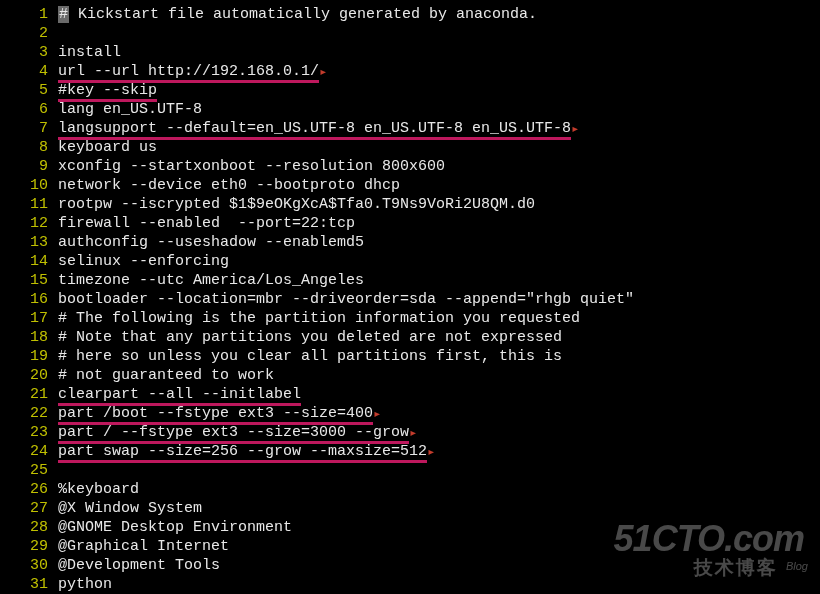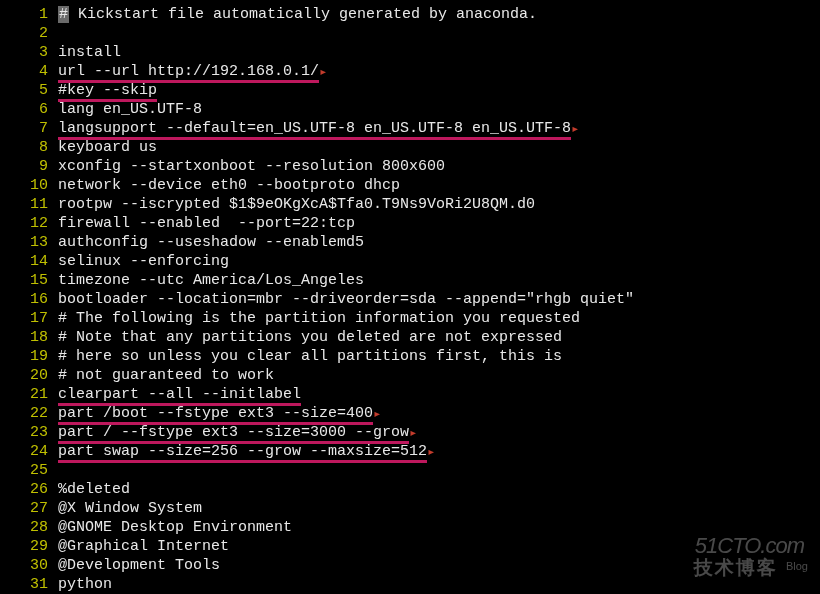--- a/index.html
+++ b/index.html
@@ -55,34 +55,35 @@
   .watermark {
     position: absolute;
     right: 16px;
     bottom: 14px;
     text-align: right;
     color: rgba(210,210,210,0.35);
     font-family: Arial, "Helvetica Neue", sans-serif;
     pointer-events: none;
   }
   .watermark .big {
-    font-size: 22px;
-    font-weight: 400;
+    font-size: 36px;
+    font-weight: 700;
     font-style: italic;
     letter-spacing: -1px;
     line-height: 1;
   }
   .watermark .small {
     font-size: 19px;
     font-weight: 700;
     letter-spacing: 2px;
     line-height: 1.2;
   }
   .watermark .blog {
     font-size: 11px;
+    font-style: italic;
     color: rgba(210,210,210,0.35);
     position: relative;
     top: -4px;
     left: 4px;
     margin-top: 40px;
   }
 </style>
 </head>
 <body>
 
@@ -106,21 +107,21 @@
       <div class="row"><span class="gutter">16</span><span class="code"><span>bootloader --location=mbr --driveorder=sda --append="rhgb quiet"</span></span></div>
       <div class="row"><span class="gutter">17</span><span class="code"><span># The following is the partition information you requested</span></span></div>
       <div class="row"><span class="gutter">18</span><span class="code"><span># Note that any partitions you deleted are not expressed</span></span></div>
       <div class="row"><span class="gutter">19</span><span class="code"><span># here so unless you clear all partitions first, this is</span></span></div>
       <div class="row"><span class="gutter">20</span><span class="code"><span># not guaranteed to work</span></span></div>
       <div class="row"><span class="gutter">21</span><span class="code"><span class="underline-red">clearpart --all --initlabel</span></span></div>
       <div class="row"><span class="gutter">22</span><span class="code"><span class="underline-red">part /boot --fstype ext3 --size=400</span><span class="arrow">▸</span></span></div>
       <div class="row"><span class="gutter">23</span><span class="code"><span class="underline-red">part / --fstype ext3 --size=3000 --grow</span><span class="arrow">▸</span></span></div>
       <div class="row"><span class="gutter">24</span><span class="code"><span class="underline-red">part swap --size=256 --grow --maxsize=512</span><span class="arrow">▸</span></span></div>
       <div class="row"><span class="gutter">25</span><span class="code"><span></span></span></div>
-      <div class="row"><span class="gutter">26</span><span class="code"><span>%deleted</span></span></div>
+      <div class="row"><span class="gutter">26</span><span class="code"><span>%keyboard</span></span></div>
       <div class="row"><span class="gutter">27</span><span class="code"><span>@X Window System</span></span></div>
       <div class="row"><span class="gutter">28</span><span class="code"><span>@GNOME Desktop Environment</span></span></div>
       <div class="row"><span class="gutter">29</span><span class="code"><span>@Graphical Internet</span></span></div>
       <div class="row"><span class="gutter">30</span><span class="code"><span>@Development Tools</span></span></div>
       <div class="row"><span class="gutter">31</span><span class="code"><span>python</span></span></div>
     </div>
   <div class="watermark">
     <div class="big">51CTO.com</div>
     <div>
       <span class="small">技术博客</span>

